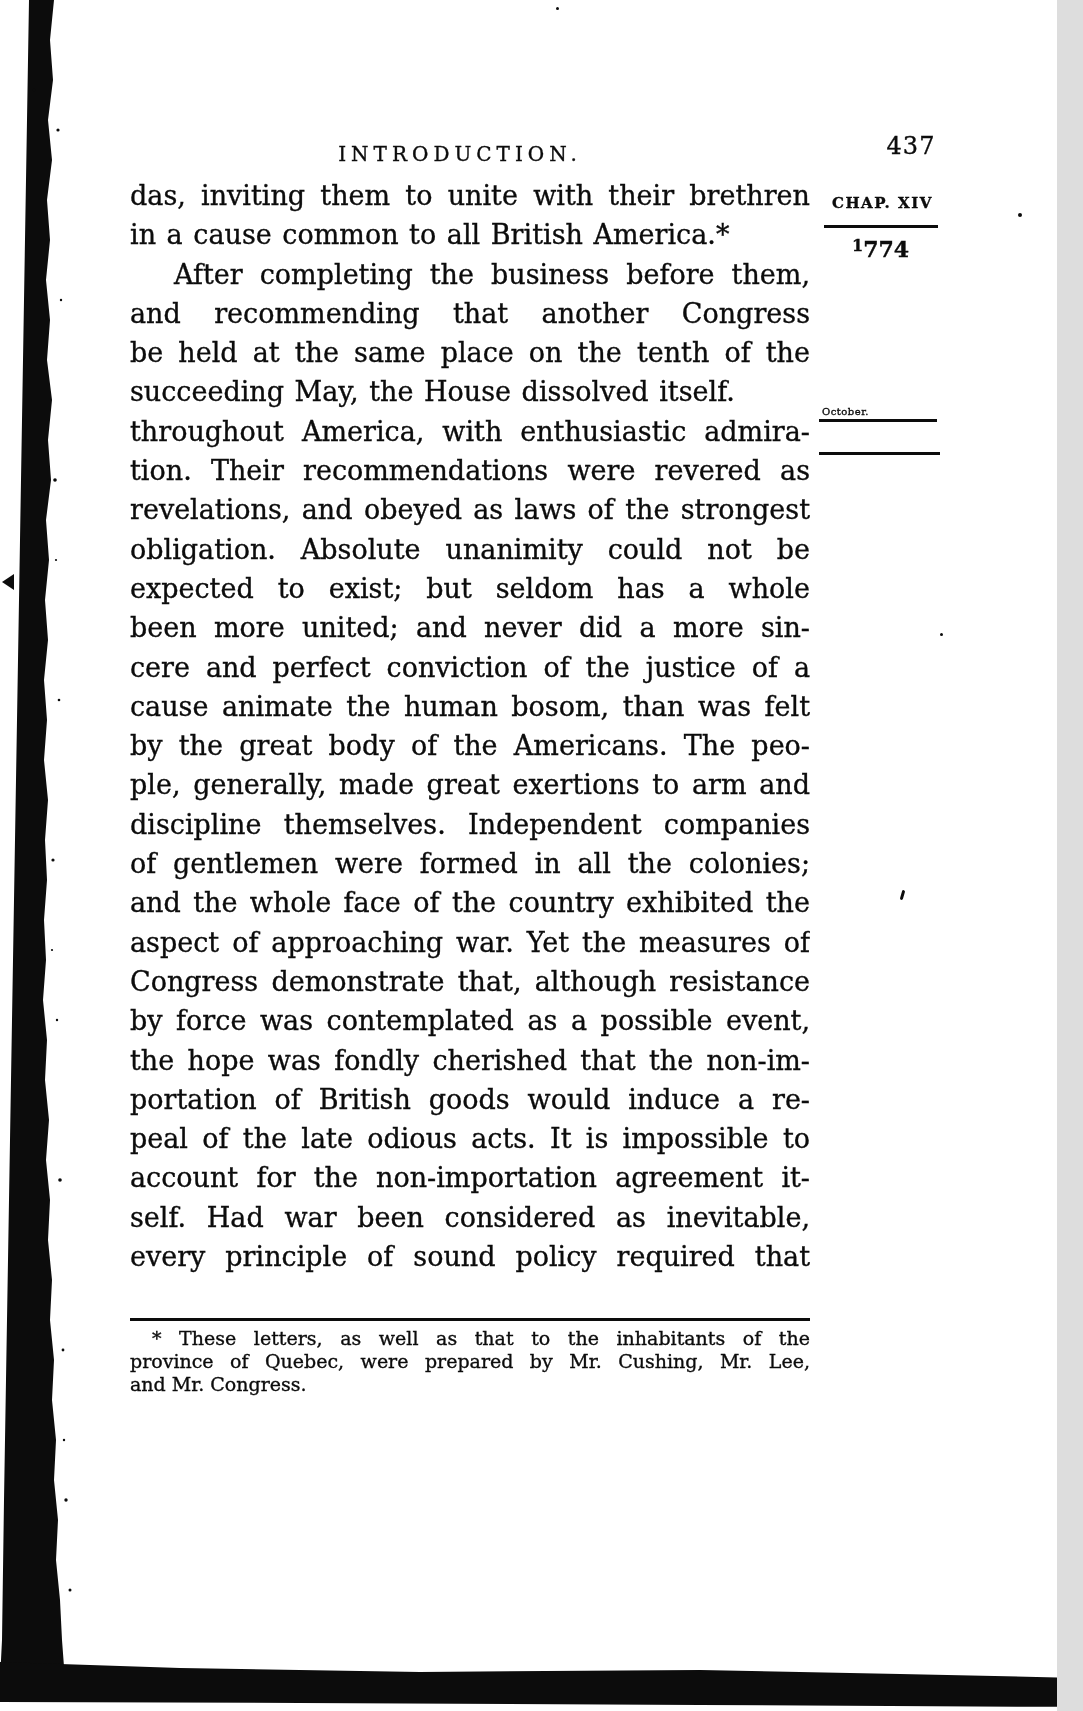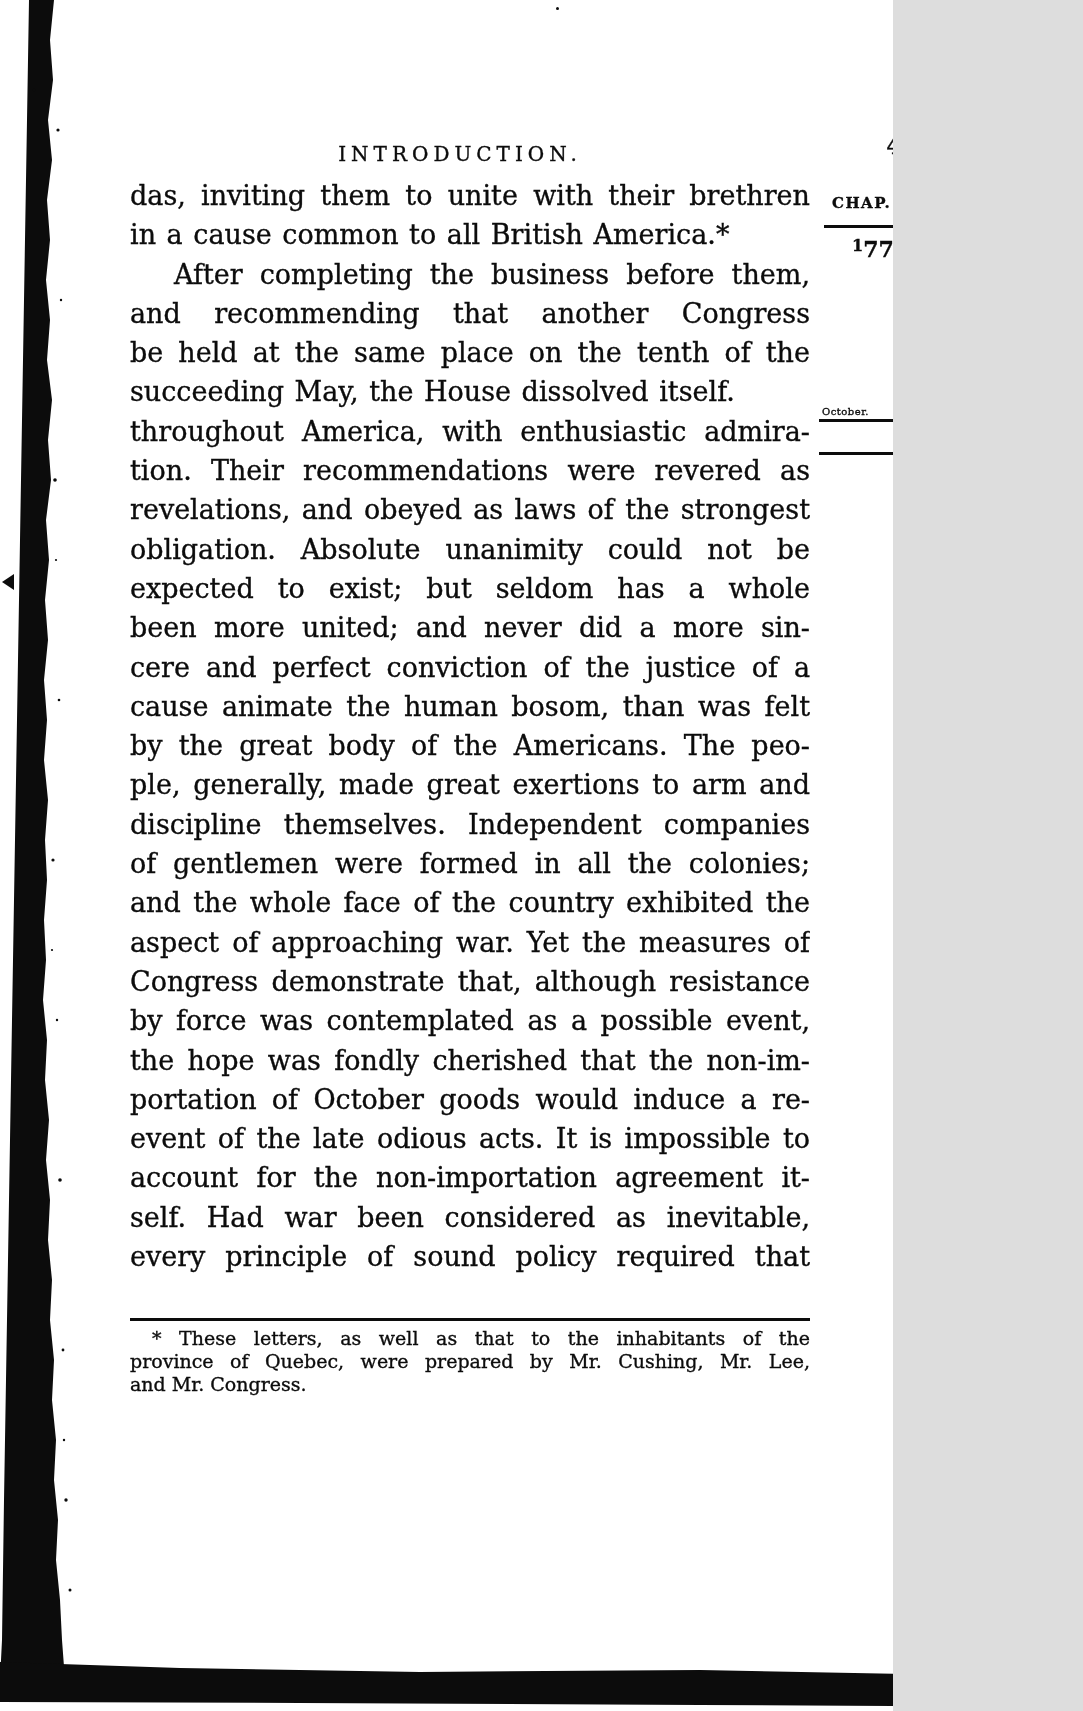--- a/index.html
+++ b/index.html
@@ -1,17 +1,17 @@
 <!DOCTYPE html>
 <html><head>
 <meta charset="utf-8">
 <style>
   html,body { margin:0; padding:0; background:#dddddd; }
   .page {
-    position:relative; width:893px; height:1711px;
+    position:relative; width:1057px; height:1711px;
     background:#ffffff; overflow:hidden;
     font-family:"DejaVu Serif", serif; color:#0c0c0c;
     -webkit-text-stroke:0.35px #0c0c0c;
   }
   .running-title {
     position:absolute; left:130px; top:142px; width:660px;
     text-align:center; font-size:20px; letter-spacing:5px;
   }
   .page-number {
     position:absolute; left:868px; top:132px; width:86px;
@@ -119,22 +119,22 @@
     <div class="bl">cause animate the human bosom, than was felt</div>
     <div class="bl">by the great body of the Americans.  The peo-</div>
     <div class="bl">ple, generally, made great exertions to arm and</div>
     <div class="bl">discipline themselves.  Independent companies</div>
     <div class="bl">of gentlemen were formed in all the colonies;</div>
     <div class="bl">and the whole face of the country exhibited the</div>
     <div class="bl">aspect of approaching war.  Yet the measures of</div>
     <div class="bl">Congress demonstrate that, although resistance</div>
     <div class="bl">by force was contemplated as a possible event,</div>
     <div class="bl">the hope was fondly cherished that the non-im-</div>
-    <div class="bl">portation of October goods would induce a re-</div>
-    <div class="bl">event of the late odious acts.  It is impossible to</div>
+    <div class="bl">portation of British goods would induce a re-</div>
+    <div class="bl">peal of the late odious acts.  It is impossible to</div>
     <div class="bl">account for the non-importation agreement it-</div>
     <div class="bl">self.  Had war been considered as inevitable,</div>
     <div class="bl">every principle of sound policy required that</div>
   </div>
 
   <div class="rule footnote-rule"></div>
 
   <div class="footnote">
     <div class="fl indent-fn">* These letters, as well as that to the inhabitants of the</div>
     <div class="fl">province of Quebec, were prepared by Mr. Cushing, Mr. Lee,</div>

